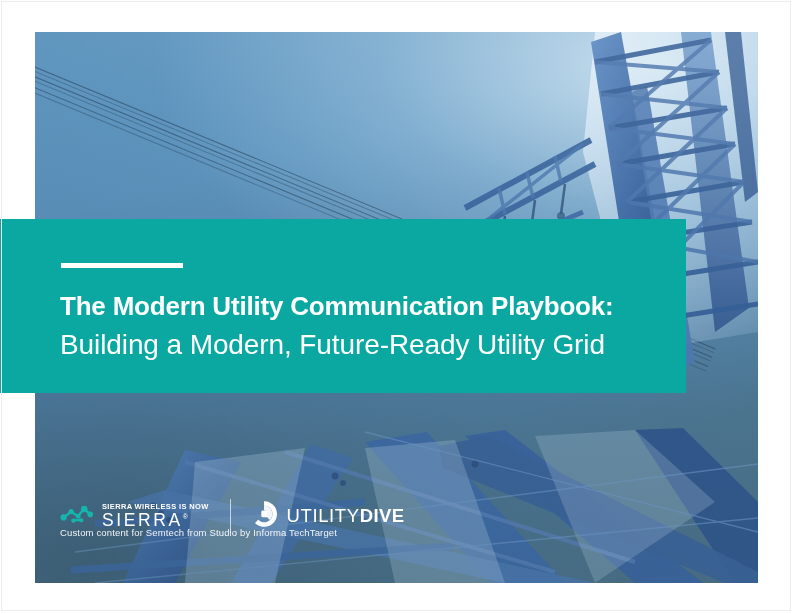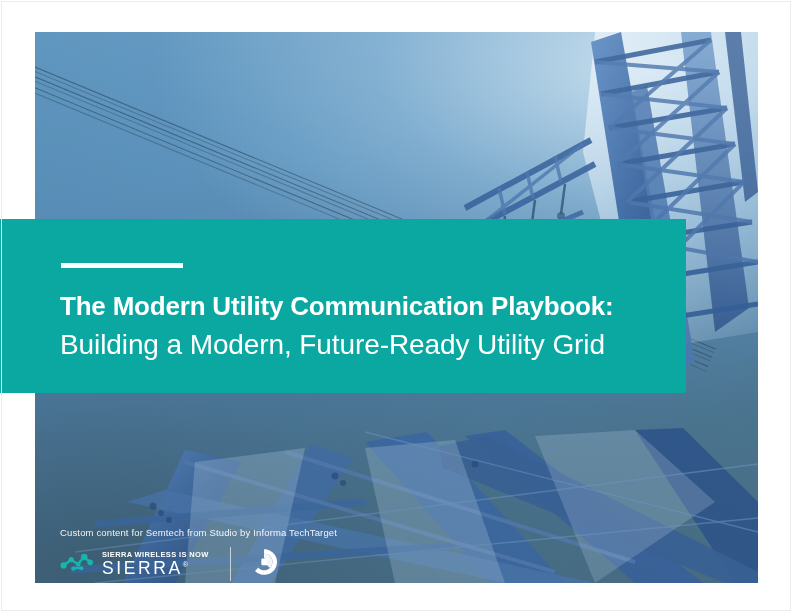--- a/index.html
+++ b/index.html
@@ -128,21 +128,20 @@
   }
 
   
   #logo-lockup {
     position: absolute;
     left: 60px;
     top: 496px;
     display: flex;
     align-items: center;
     height: 40px;
-    margin-top: 48px;
   }
   #semtech-logo {
     display: flex;
     align-items: center;
     gap: 8px;
   }
   #semtech-mark { display: block; }
   #semtech-wordmark {
     display: flex;
     flex-direction: column;
@@ -388,19 +387,20 @@
     <span id="logo-divider"></span>
 
     <div id="utilitydive-logo">
       <span id="ud-mark">
         <svg width="28" height="28" viewBox="0 0 28 28" xmlns="http://www.w3.org/2000/svg">
           <path d="M14,1.2 A12.8,12.8 0 1,1 5.0,22.9 L8.2,19.7 A8.3,8.3 0 1,0 14,5.7 Z" fill="#ffffff"></path>
           <path d="M14,5.7 A8.3,8.3 0 0,1 19.9,19.9 L16.7,16.7 A3.8,3.8 0 0,0 14,10.2 Z" fill="#ffffff" opacity="0.92"></path>
           <rect x="11.3" y="10.6" width="6.6" height="6.6" rx="1.1" fill="#ffffff"></rect>
         </svg>
       </span>
+      <span id="ud-wordmark"><span id="ud-utility">UTILITY</span><span id="ud-dive">DIVE</span></span>
     </div>
   </div>
 
   <div id="cover-caption">Custom content for Semtech from Studio by Informa TechTarget</div>
 
   <div id="page-frame"></div>
 </div>
 
 </body></html>

